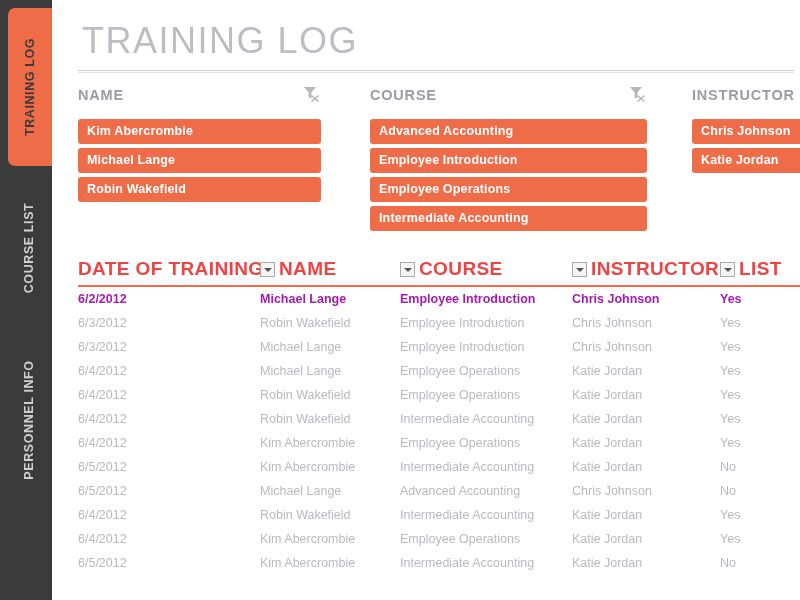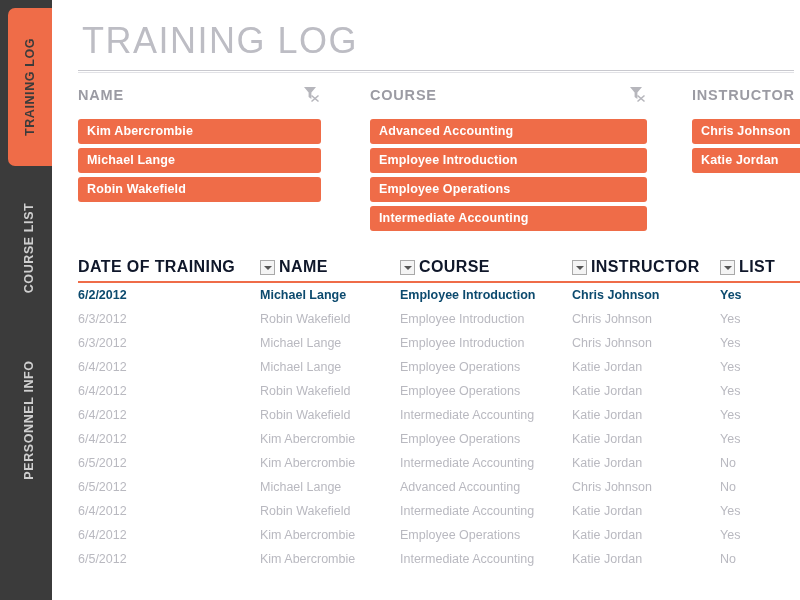--- a/index.html
+++ b/index.html
@@ -128,24 +128,24 @@
   }
   .tbl { width:722px; border-collapse:collapse; table-layout:fixed; }
   .tbl col.c-date  { width:182px; }
   .tbl col.c-name  { width:140px; }
   .tbl col.c-course{ width:172px; }
   .tbl col.c-instr { width:148px; }
   .tbl col.c-taken { width:80px; }
 
   .tbl thead th {
     text-align:center;
-    font-size:16px;
+    font-size:19px;
     font-weight:bold;
     letter-spacing:0.4px;
-    color:#0f172a;
+    color:#ef4444;
     padding:0 0 5px 0;
     vertical-align:bottom;
     border-bottom:2px solid #ef6c48;
     white-space:nowrap;
   }
   .th-inner { display:flex; align-items:center; gap:4px; }
   .dd-btn {
     display:inline-block;
     width:15px; height:15px;
     border:1px solid #a9a9a9;
@@ -164,21 +164,21 @@
   }
 
   .tbl tbody td {
     font-size:12.5px;
     color:#b9b9c0;
     padding:4px 0 3px 0;
     height:24px;
     white-space:nowrap;
     font-family:"Liberation Sans", sans-serif;
   }
-  .tbl tbody tr.hl td { color:#0c4a6e; font-weight:bold; }
+  .tbl tbody tr.hl td { color:#a21caf; font-weight:bold; }
   .tbl tbody tr.hl td.date { font-weight:bold; }
   td.date { color:#a9a9b0; }
 </style>
 </head>
 <body>
 
 <div id="app">
 
   <div class="sidebar">
     <div class="tab active" id="tab-training">

